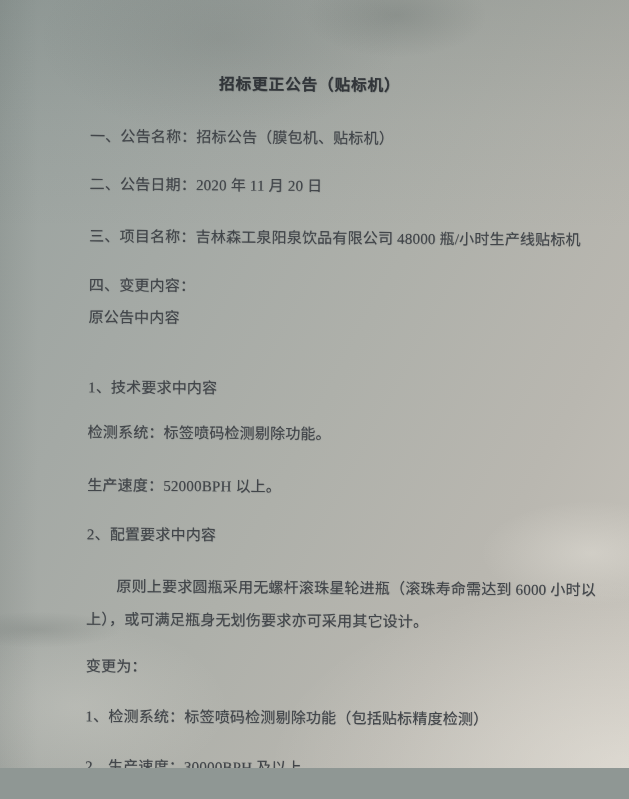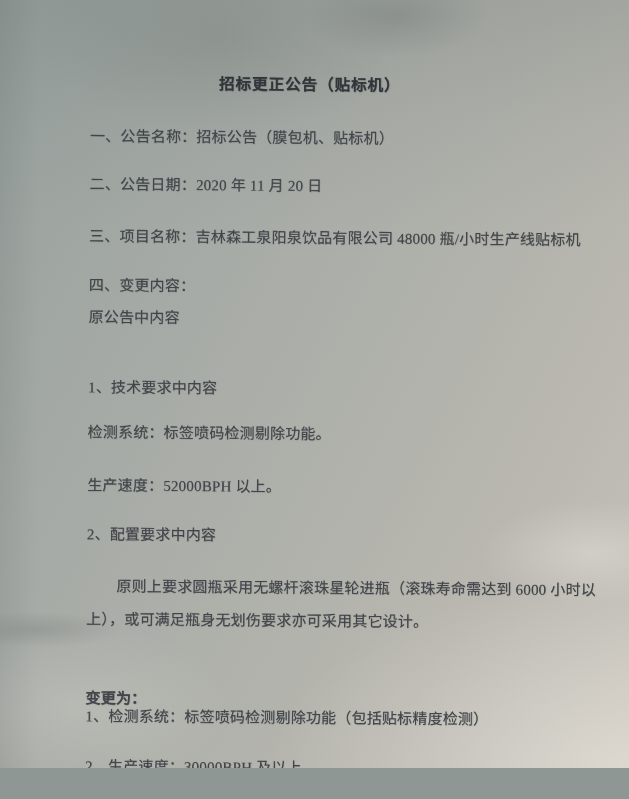--- a/index.html
+++ b/index.html
@@ -67,21 +67,21 @@
   .l1  { top: 179px; }
   .l2  { top: 231px; }
   .l3  { top: 280px; text-align: center; }
   .l4  { top: 312px; }
   .l5  { top: 382px; }
   .l6  { top: 427px; }
   .l7  { top: 480px; }
   .l8  { top: 529px; }
   .l9  { top: 581px; left: 118px; }  
   .l10 { top: 614px; }
-  .l11 { top: 693px; font-weight: bold; }
+  .l11 { top: 661px; }
   .l12 { top: 711px; }
   .l13 { top: 761px; }
 </style>
 </head>
 <body>
 
 <div class="photo">
   <div class="text-layer">
 
     <div class="line title">招标更正公告（贴标机）</div>

